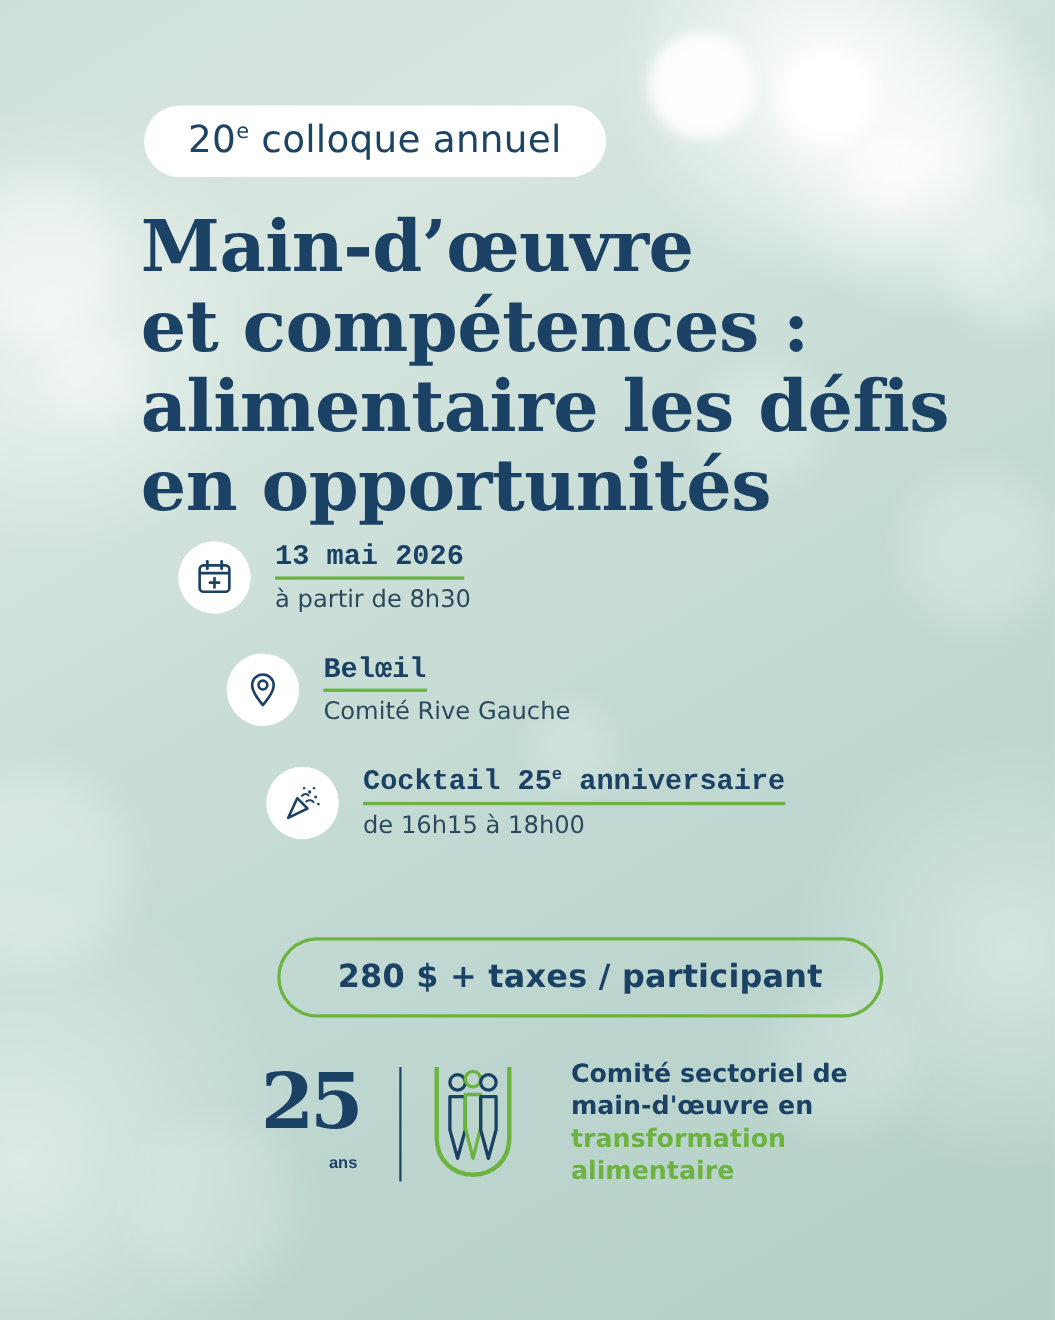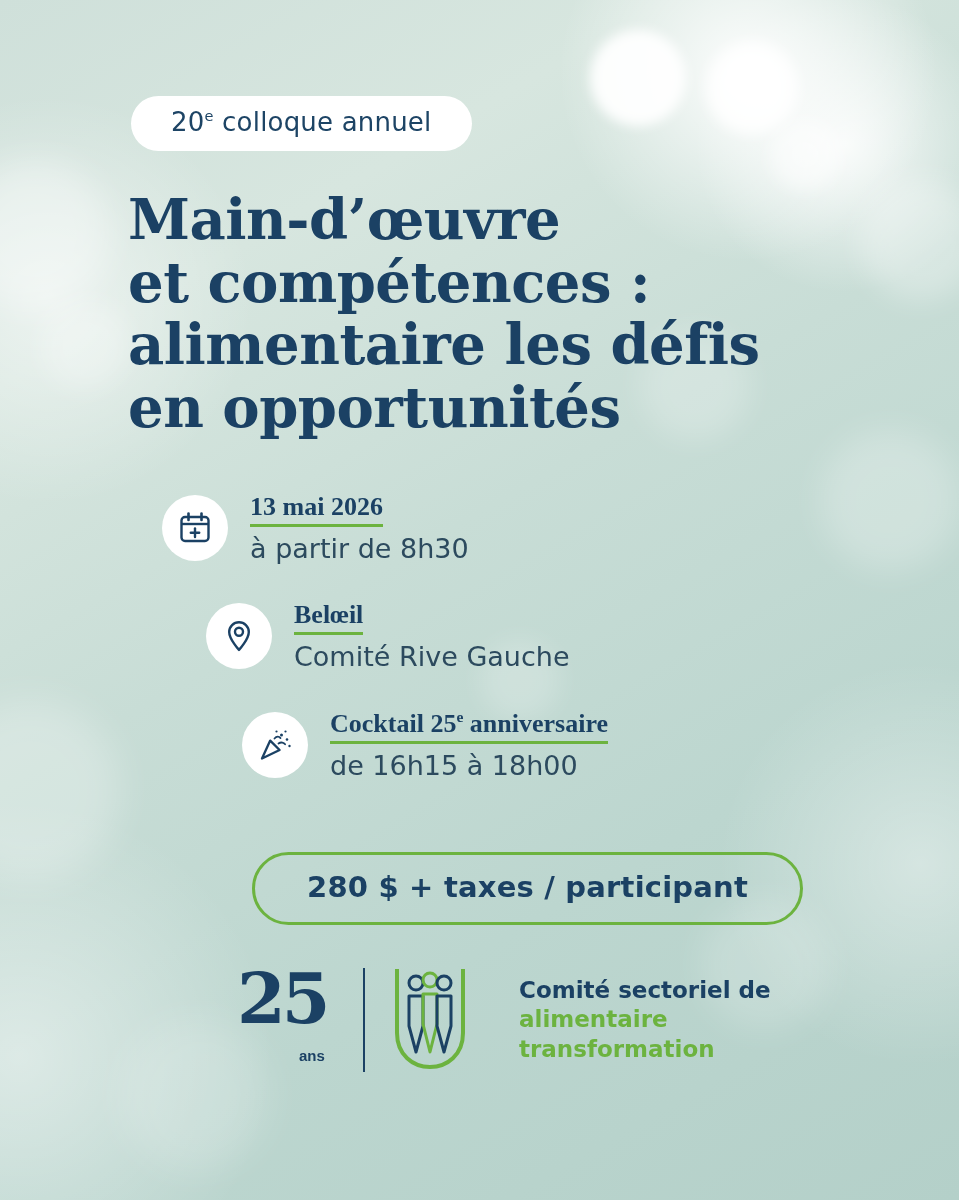--- a/index.html
+++ b/index.html
@@ -35,36 +35,36 @@
   }
 
   
   .badge-wrap { position: absolute; top: 96px; left: 131px; }
   .badge {
     display: inline-block;
     background: #ffffff;
     color: #1d4465;
     border-radius: 40px;
     padding: 11px 40px 14px 40px;
-    font-size: 26px;
+    font-size: 34px;
     letter-spacing: 0.2px;
     font-family: "DejaVu Sans", sans-serif;
   }
   .badge sup { font-size: 0.56em; vertical-align: super; }
 
   
   .title {
     position: absolute;
     top: 188px;
     left: 128px;
     width: 760px;
     color: #1b4164;
     font-family: "DejaVu Serif", serif;
     font-weight: bold;
-    font-size: 56px;
+    font-size: 65px;
     line-height: 1.12;
     letter-spacing: -0.5px;
   }
   .title .line { display: block; white-space: nowrap; }
 
   
   .info { position: absolute; left: 162px; top: 492px; width: 700px; }
   .info-row { display: flex; align-items: center; margin-bottom: 36px; }
   .info-row.r2 { margin-left: 44px; margin-top: 24px; }
   .info-row.r3 { margin-left: 80px; }
@@ -74,33 +74,33 @@
     background: #ffffff;
     border-radius: 50%;
     display: flex; align-items: center; justify-content: center;
     flex: 0 0 66px;
   }
   .icon-circle svg { display: block; }
 
   .info-text { margin-left: 22px; }
   .info-head {
     color: #1b4164;
-    font-family: Liberation Serif, serif;
+    font-family: Liberation Mono, monospace;
     font-weight: bold;
     font-size: 26px;
     display: inline-block;
     border-bottom: 3px solid #6cb33f;
     padding-bottom: 3px;
     line-height: 1.12;
   }
   .info-head sup { font-size: 0.6em; vertical-align: super; }
   .info-sub {
     margin-top: 6px;
     color: #2c4a5e;
-    font-size: 27px;
+    font-size: 22px;
     font-family: "DejaVu Sans", sans-serif;
   }
 
   
   .price-wrap { position: absolute; left: 252px; top: 852px; }
   .price {
     border: 3px solid #6cb33f;
     border-radius: 40px;
     color: #1b4164;
     font-family: "DejaVu Sans", sans-serif;
@@ -244,19 +244,20 @@
           <circle cx="29" cy="20" r="7" fill="none" stroke="#1b4164" stroke-width="3"></circle>
           <circle cx="43" cy="17" r="7" fill="none" stroke="#6cb33f" stroke-width="3"></circle>
           <circle cx="57" cy="20" r="7" fill="none" stroke="#1b4164" stroke-width="3"></circle>
           <path d="M22 33 h14 v30 l-7 26 l-7 -26 z" fill="none" stroke="#1b4164" stroke-width="3" stroke-linejoin="round"></path>
           <path d="M36 31 h14 v30 l-7 28 l-7 -28 z" fill="none" stroke="#6cb33f" stroke-width="3" stroke-linejoin="round"></path>
           <path d="M50 33 h14 v30 l-7 26 l-7 -26 z" fill="none" stroke="#1b4164" stroke-width="3" stroke-linejoin="round"></path>
         </svg>
       </div>
       <div class="logo-words">
         <div>Comité sectoriel de</div>
+        <div>main-d'œuvre en</div>
+        <div class="green">transformation</div>
         <div class="green">alimentaire</div>
-        <div class="green">transformation</div>
       </div>
     </div>
 
   </div>
 </div>
 
 </body></html>

